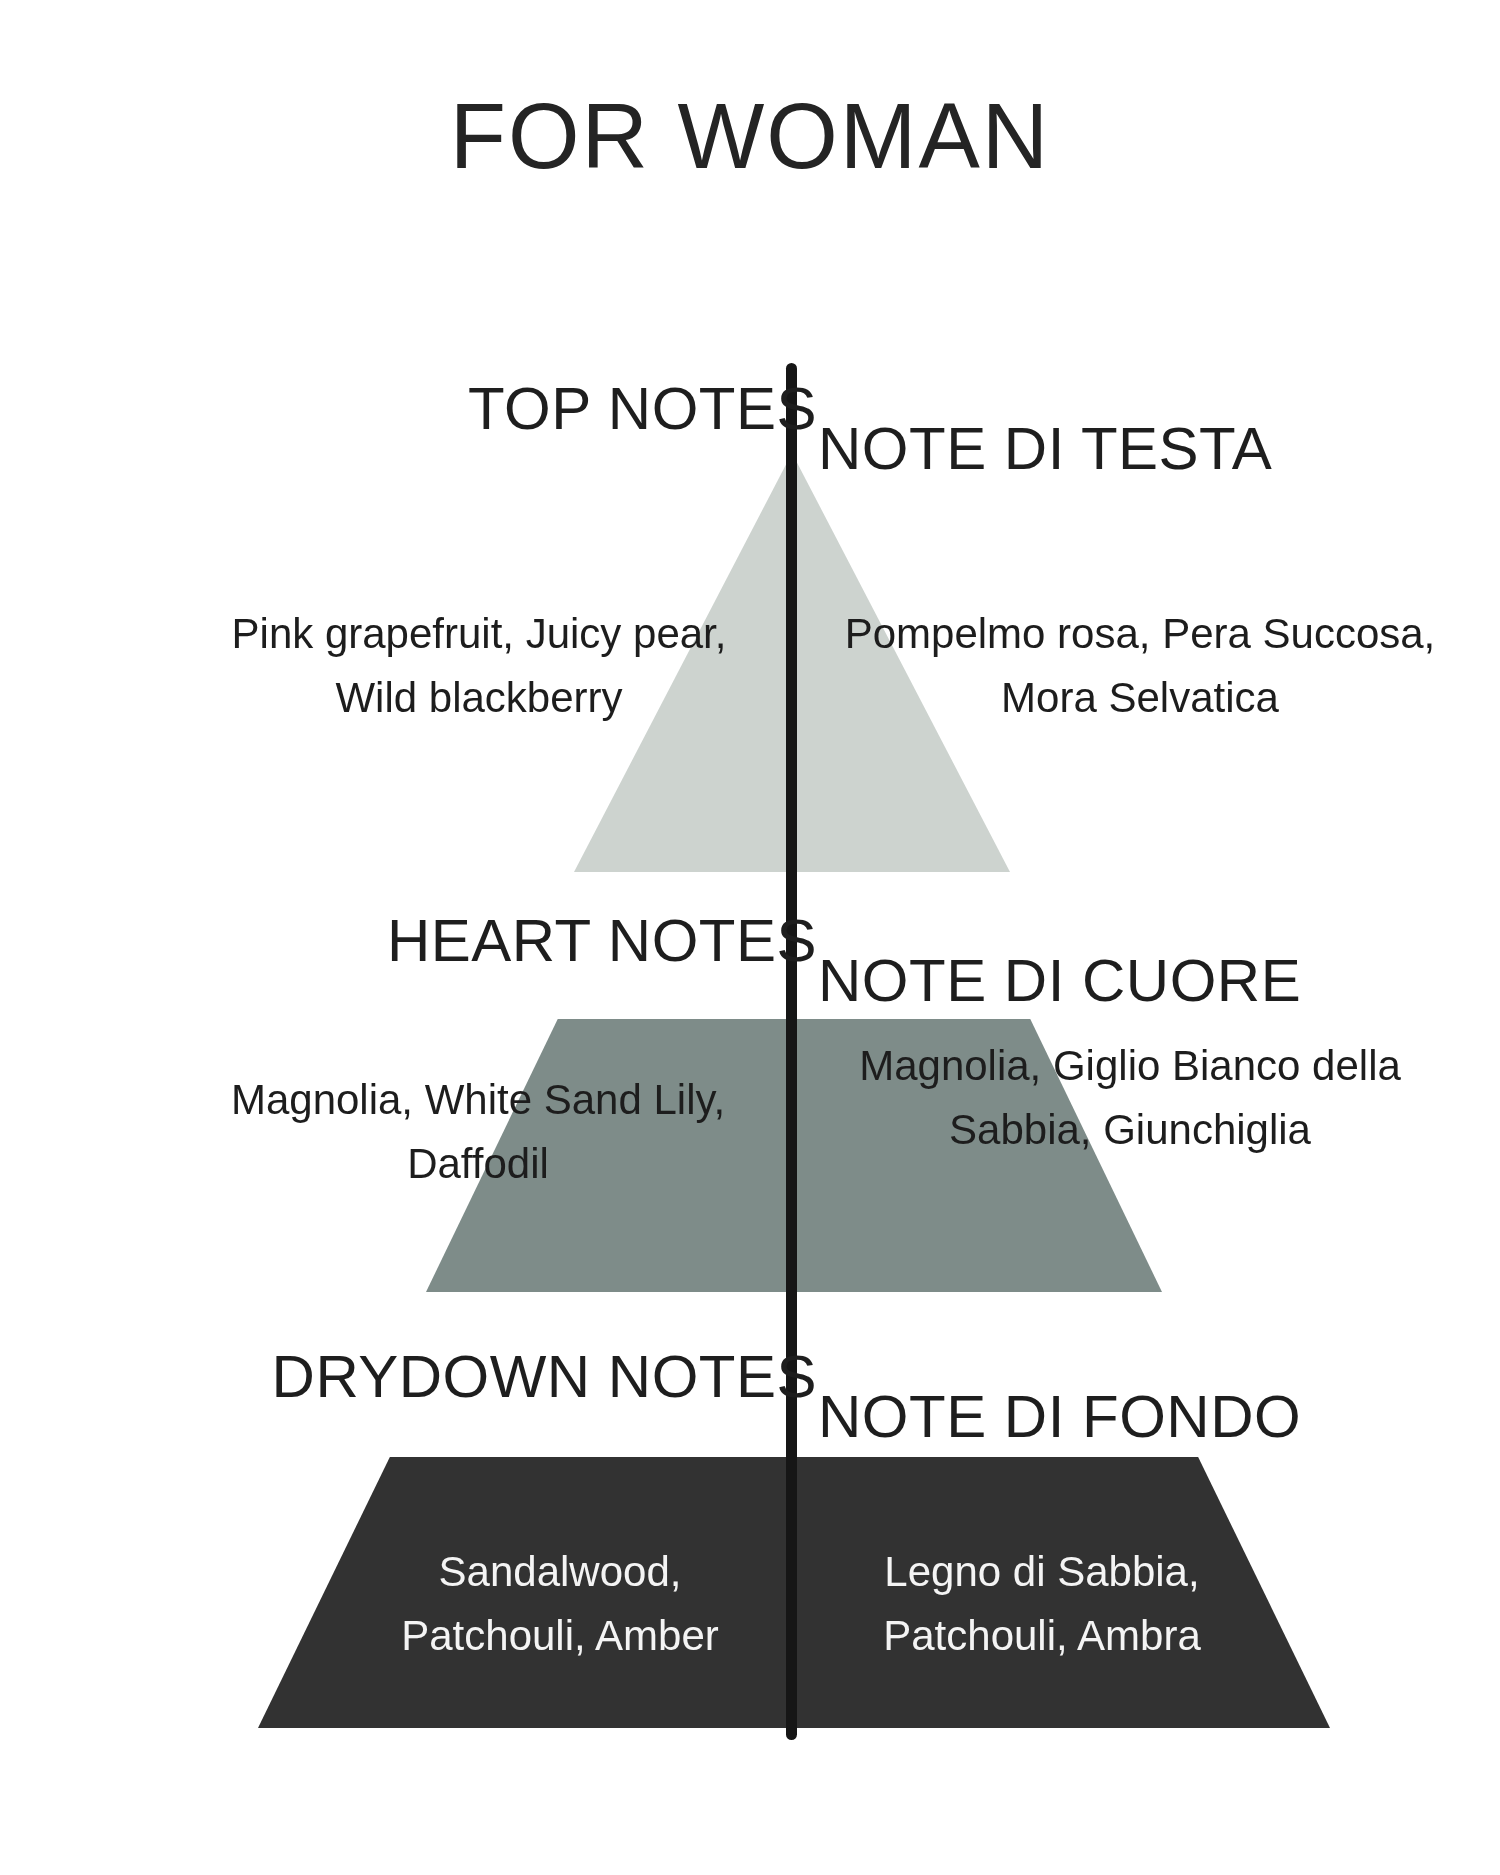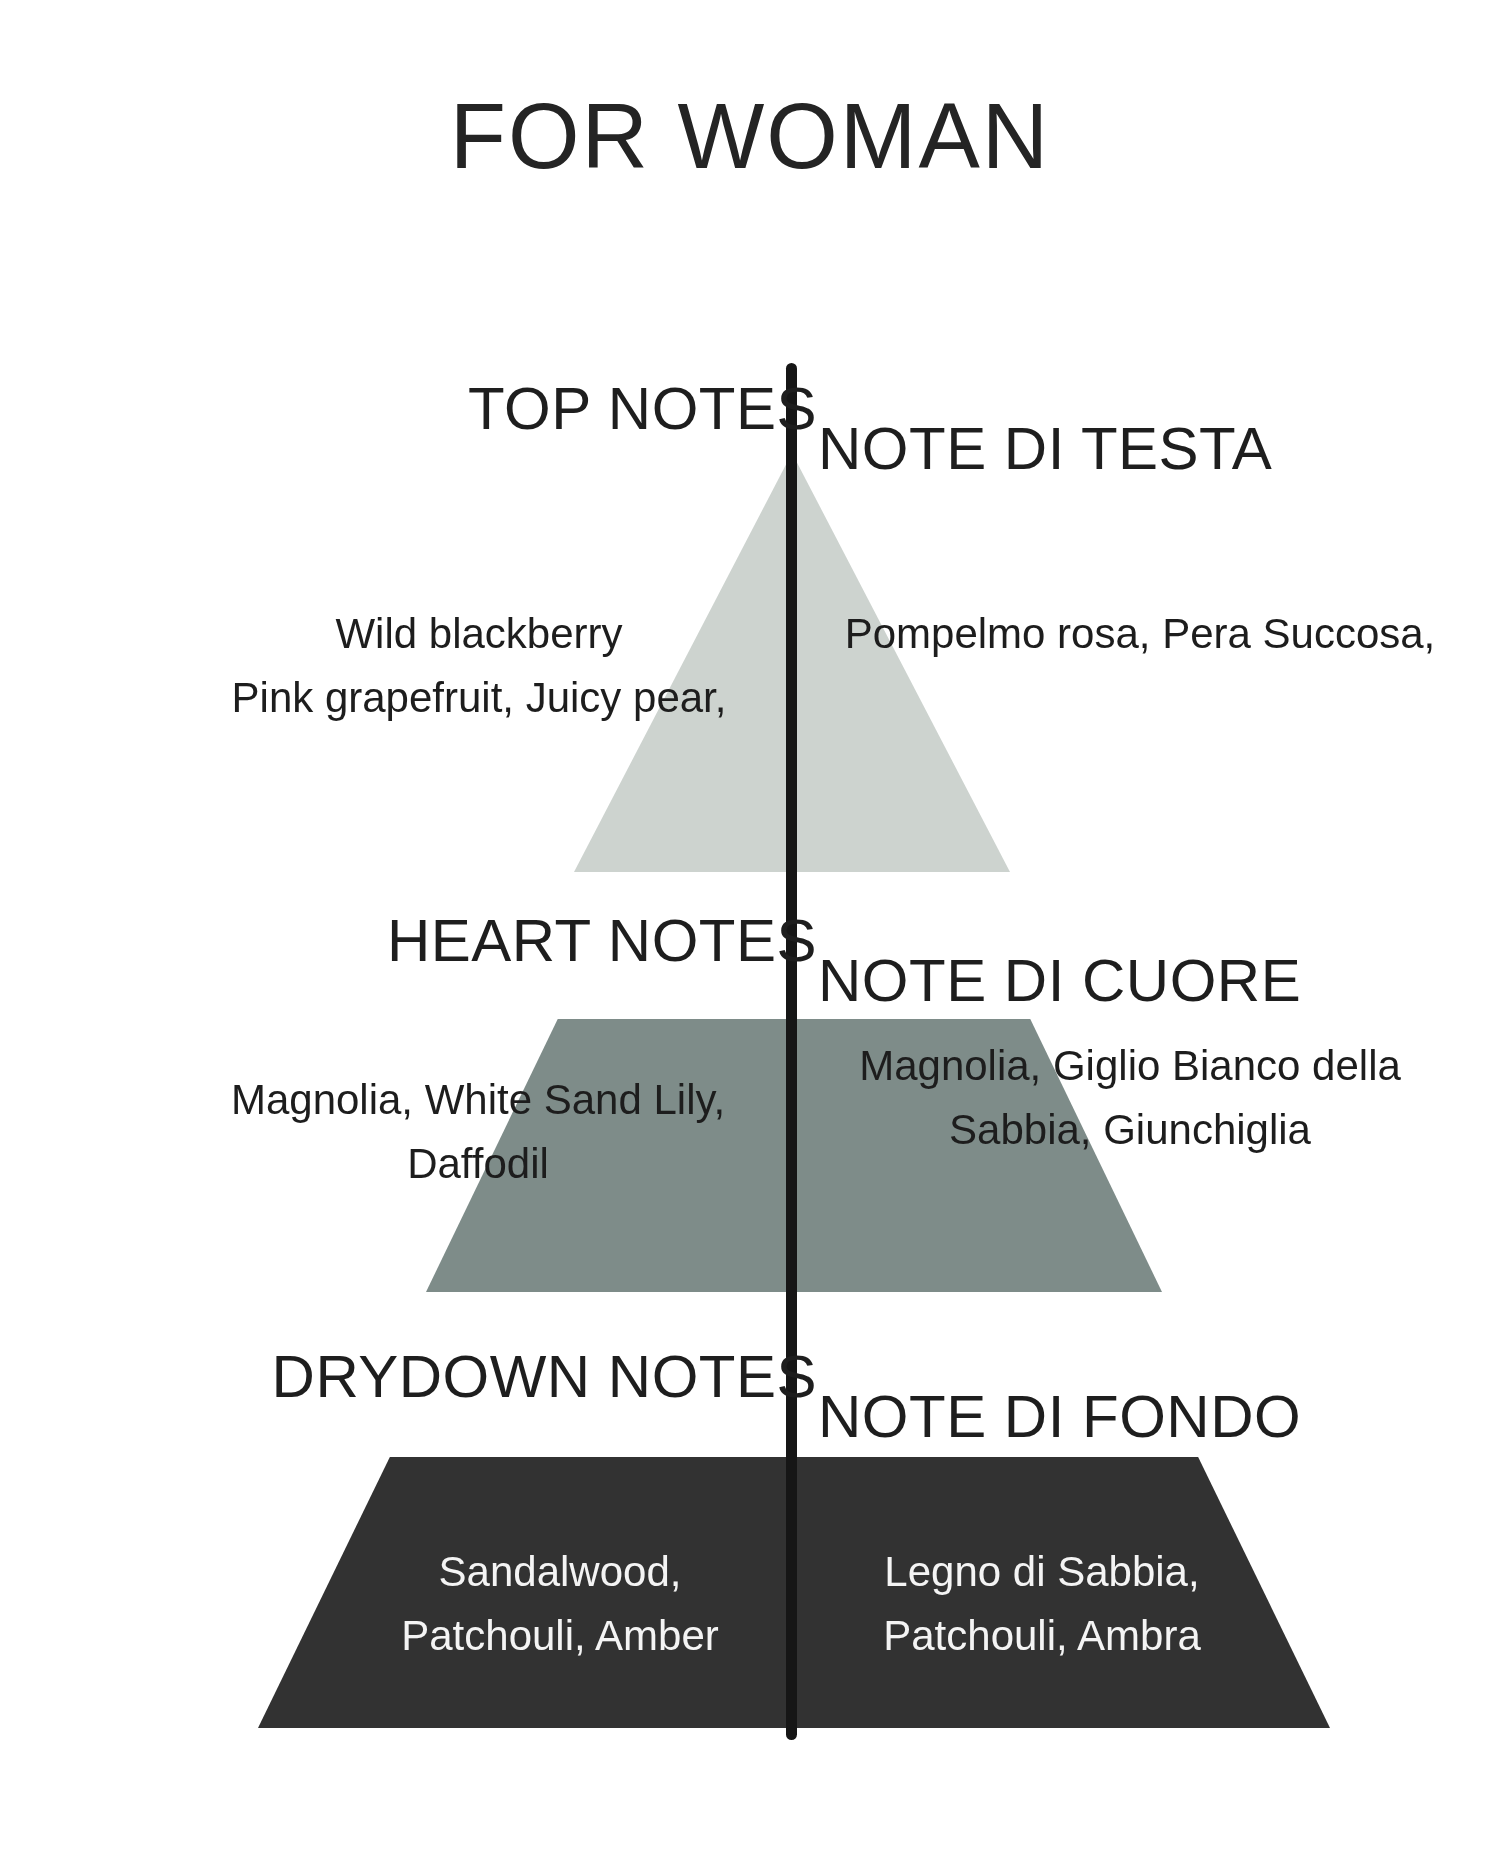--- a/index.html
+++ b/index.html
@@ -113,25 +113,26 @@
   <div class="shape trap-heart" style="background-color: rgb(126, 140, 137);"></div>
   <div class="shape trap-dry" style="background-color: rgb(50, 50, 50);"></div>
 
   <div class="divider" style="background-color: rgb(22, 22, 22);"></div>
 
   <div class="hdr-row row-top">
     <span class="hdr-left">TOP NOTES</span>
     <span class="hdr-right">NOTE DI TESTA</span>
   </div>
   <div class="notes n-top-left">
+    <div>Pink grapefruit, Juicy pear,</div>
     <div>Wild blackberry</div>
-    <div>Pink grapefruit, Juicy pear,</div>
   </div>
   <div class="notes n-top-right">
     <div>Pompelmo rosa, Pera Succosa,</div>
+    <div>Mora Selvatica</div>
   </div>
 
   <div class="hdr-row row-heart">
     <span class="hdr-left">HEART NOTES</span>
     <span class="hdr-right">NOTE DI CUORE</span>
   </div>
   <div class="notes n-heart-left">
     <div>Magnolia, White Sand Lily,</div>
     <div>Daffodil</div>
   </div>

